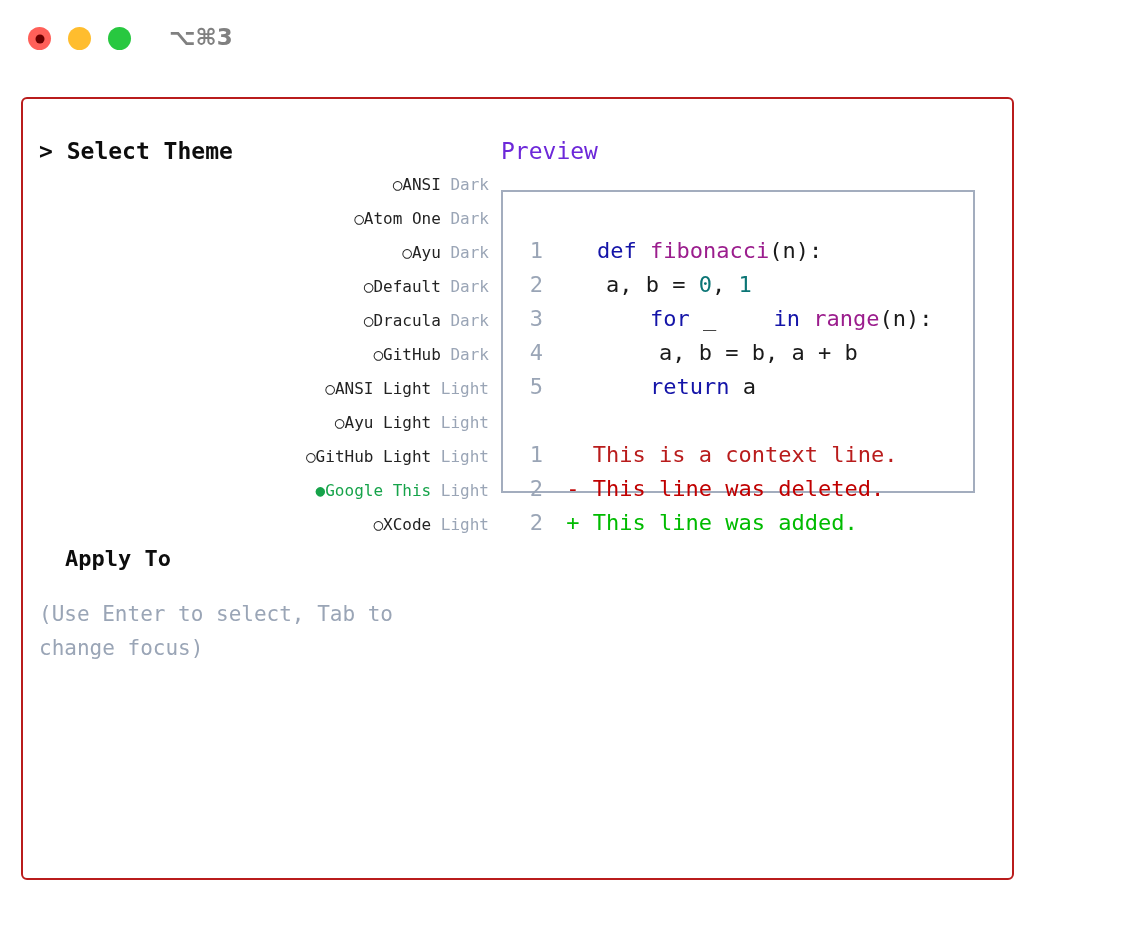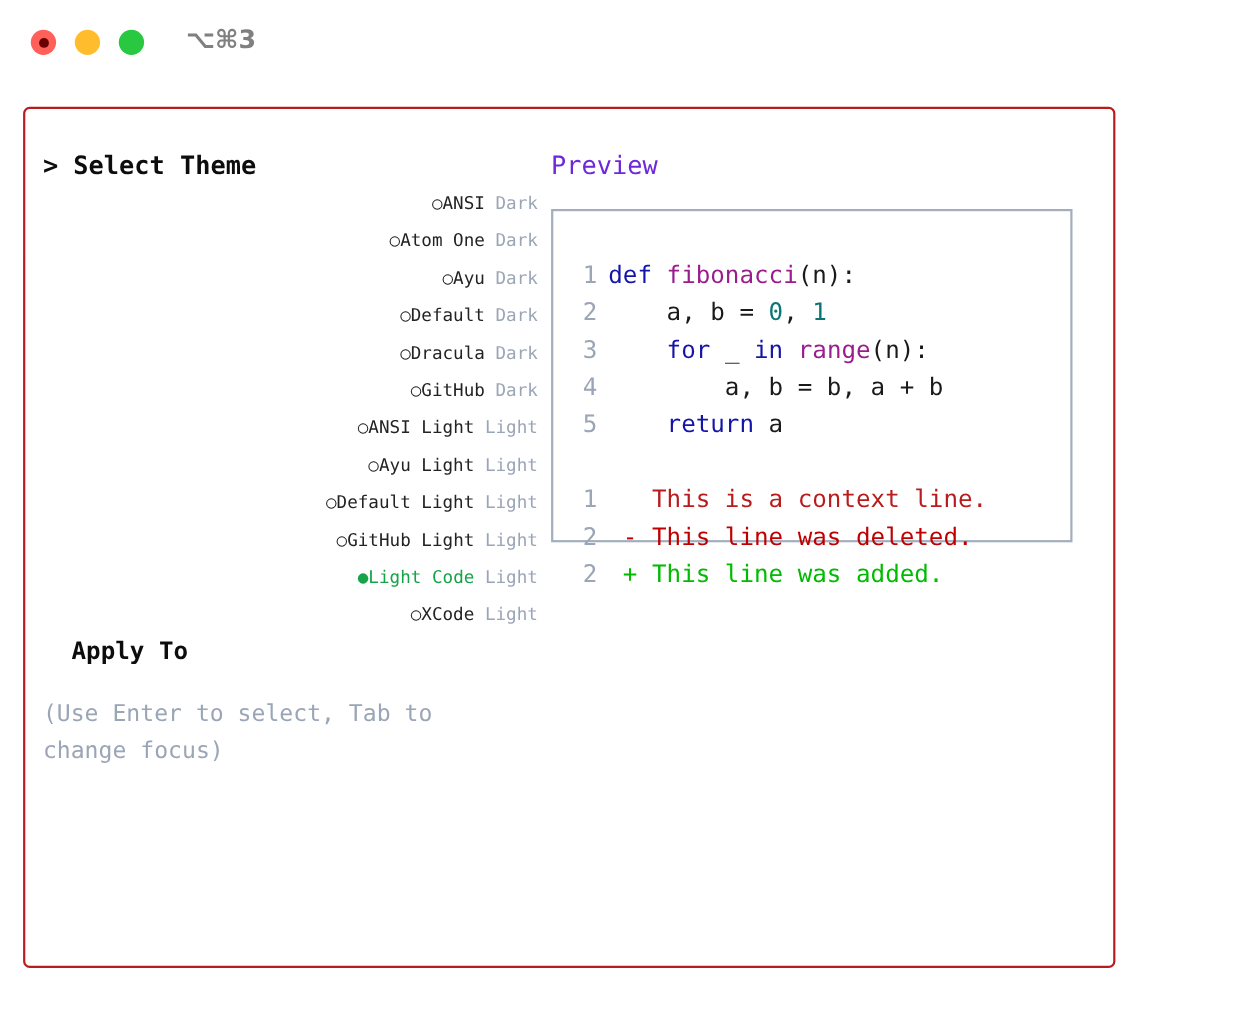--- a/index.html
+++ b/index.html
@@ -151,21 +151,21 @@
     white-space: pre;
     color: #1a1a1a;
   }
   .ln {
     display: inline-block;
     width: 28px;
     text-align: right;
     color: #9aa5b6;
     margin-right: 10px;
   }
-  .kw   { color: #1414a8; }
+  .kw   { color: #1414a8; margin-left: 44px; }
   .fn   { color: #9b1d8d; }
   .num  { color: #0b7575; }
   .spacer-line { height: 34px; }
   .ctx  { color: #b91c1c; }
   .del  { color: #c00000; }
   .add  { color: #00bb00; }
 </style>
 </head>
 <body>
 
@@ -186,23 +186,22 @@
       <div class="hdr">&gt; Select Theme</div>
       <div id="theme-list">
           <div class="row"><span class="marker">○</span><span class="name">ANSI</span><span class="variant"> Dark</span></div>
           <div class="row"><span class="marker">○</span><span class="name">Atom One</span><span class="variant"> Dark</span></div>
           <div class="row"><span class="marker">○</span><span class="name">Ayu</span><span class="variant"> Dark</span></div>
           <div class="row"><span class="marker">○</span><span class="name">Default</span><span class="variant"> Dark</span></div>
           <div class="row"><span class="marker">○</span><span class="name">Dracula</span><span class="variant"> Dark</span></div>
           <div class="row"><span class="marker">○</span><span class="name">GitHub</span><span class="variant"> Dark</span></div>
           <div class="row"><span class="marker">○</span><span class="name">ANSI Light</span><span class="variant"> Light</span></div>
           <div class="row"><span class="marker">○</span><span class="name">Ayu Light</span><span class="variant"> Light</span></div>
-          <div class="row"><span class="marker">○</span><span class="name">Default Light</span><span class="variant"> Light</span></div>
           <div class="row"><span class="marker">○</span><span class="name">GitHub Light</span><span class="variant"> Light</span></div>
-          <div class="row selected"><span class="marker">●</span><span class="name">Light Code</span><span class="variant"> Light</span></div>
+          <div class="row selected"><span class="marker">●</span><span class="name">Google This</span><span class="variant"> Light</span></div>
           <div class="row"><span class="marker">○</span><span class="name">XCode</span><span class="variant"> Light</span></div>
         </div>
 
       <div id="apply-group">
         <div class="apply-hdr">Apply To</div>
       </div>
 
       <div id="hint">(Use Enter to select, Tab to change focus)</div>
     </div>
 

